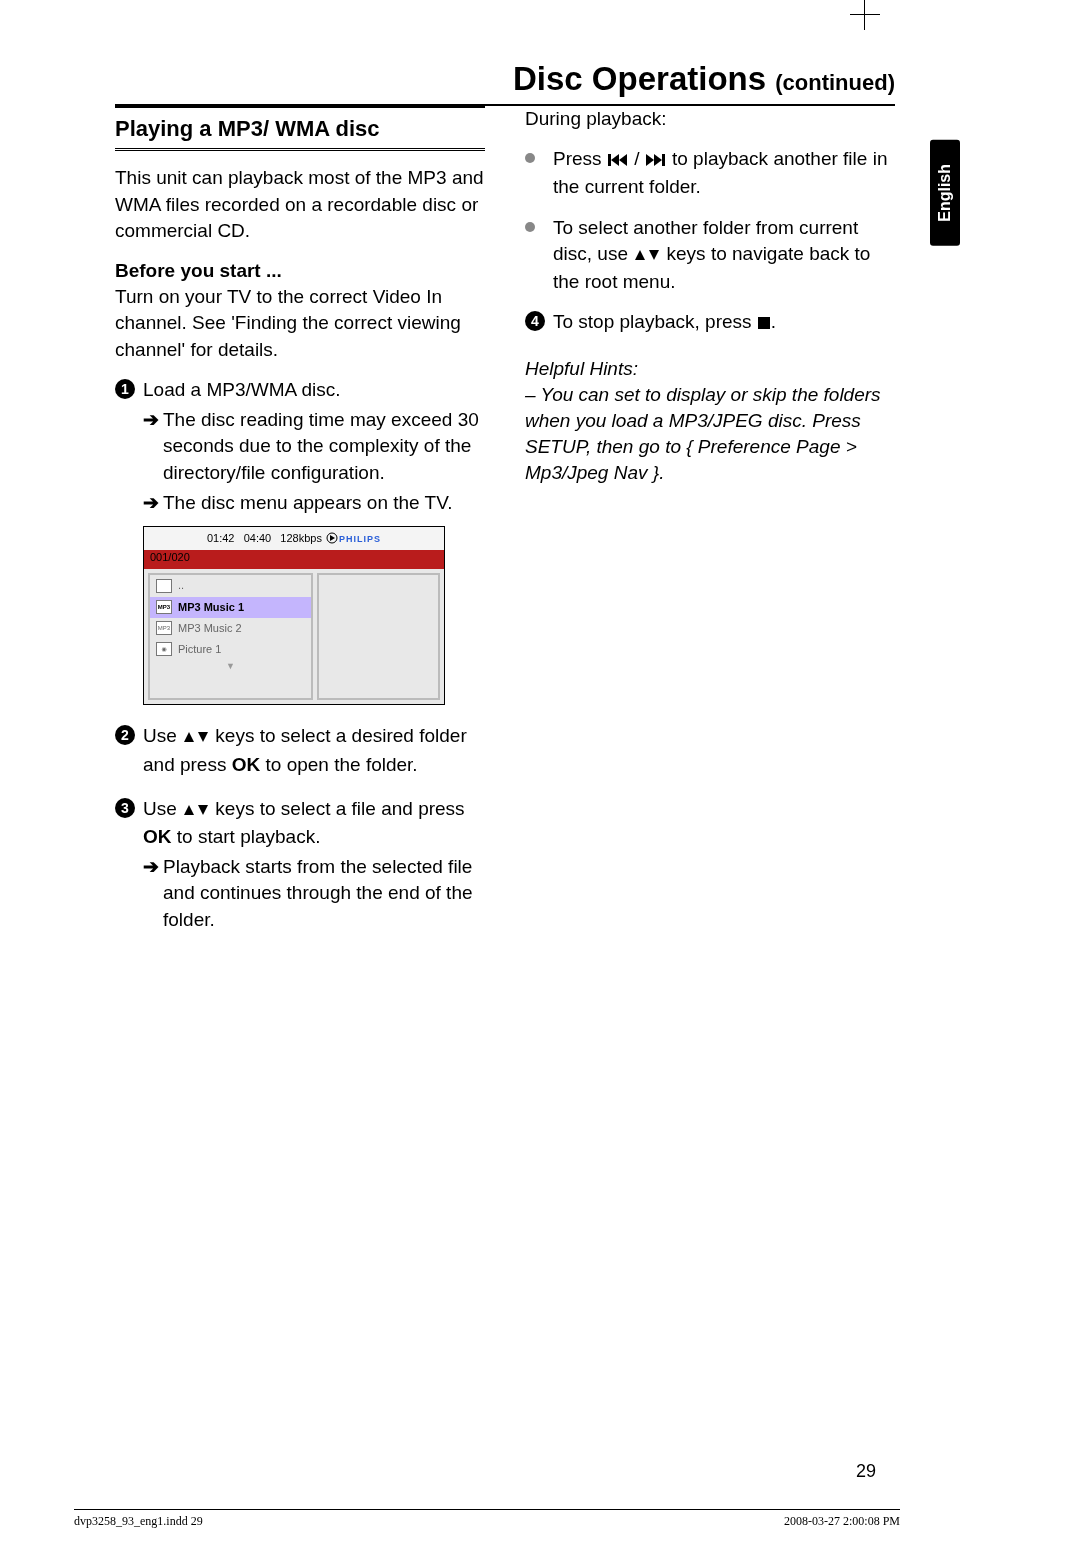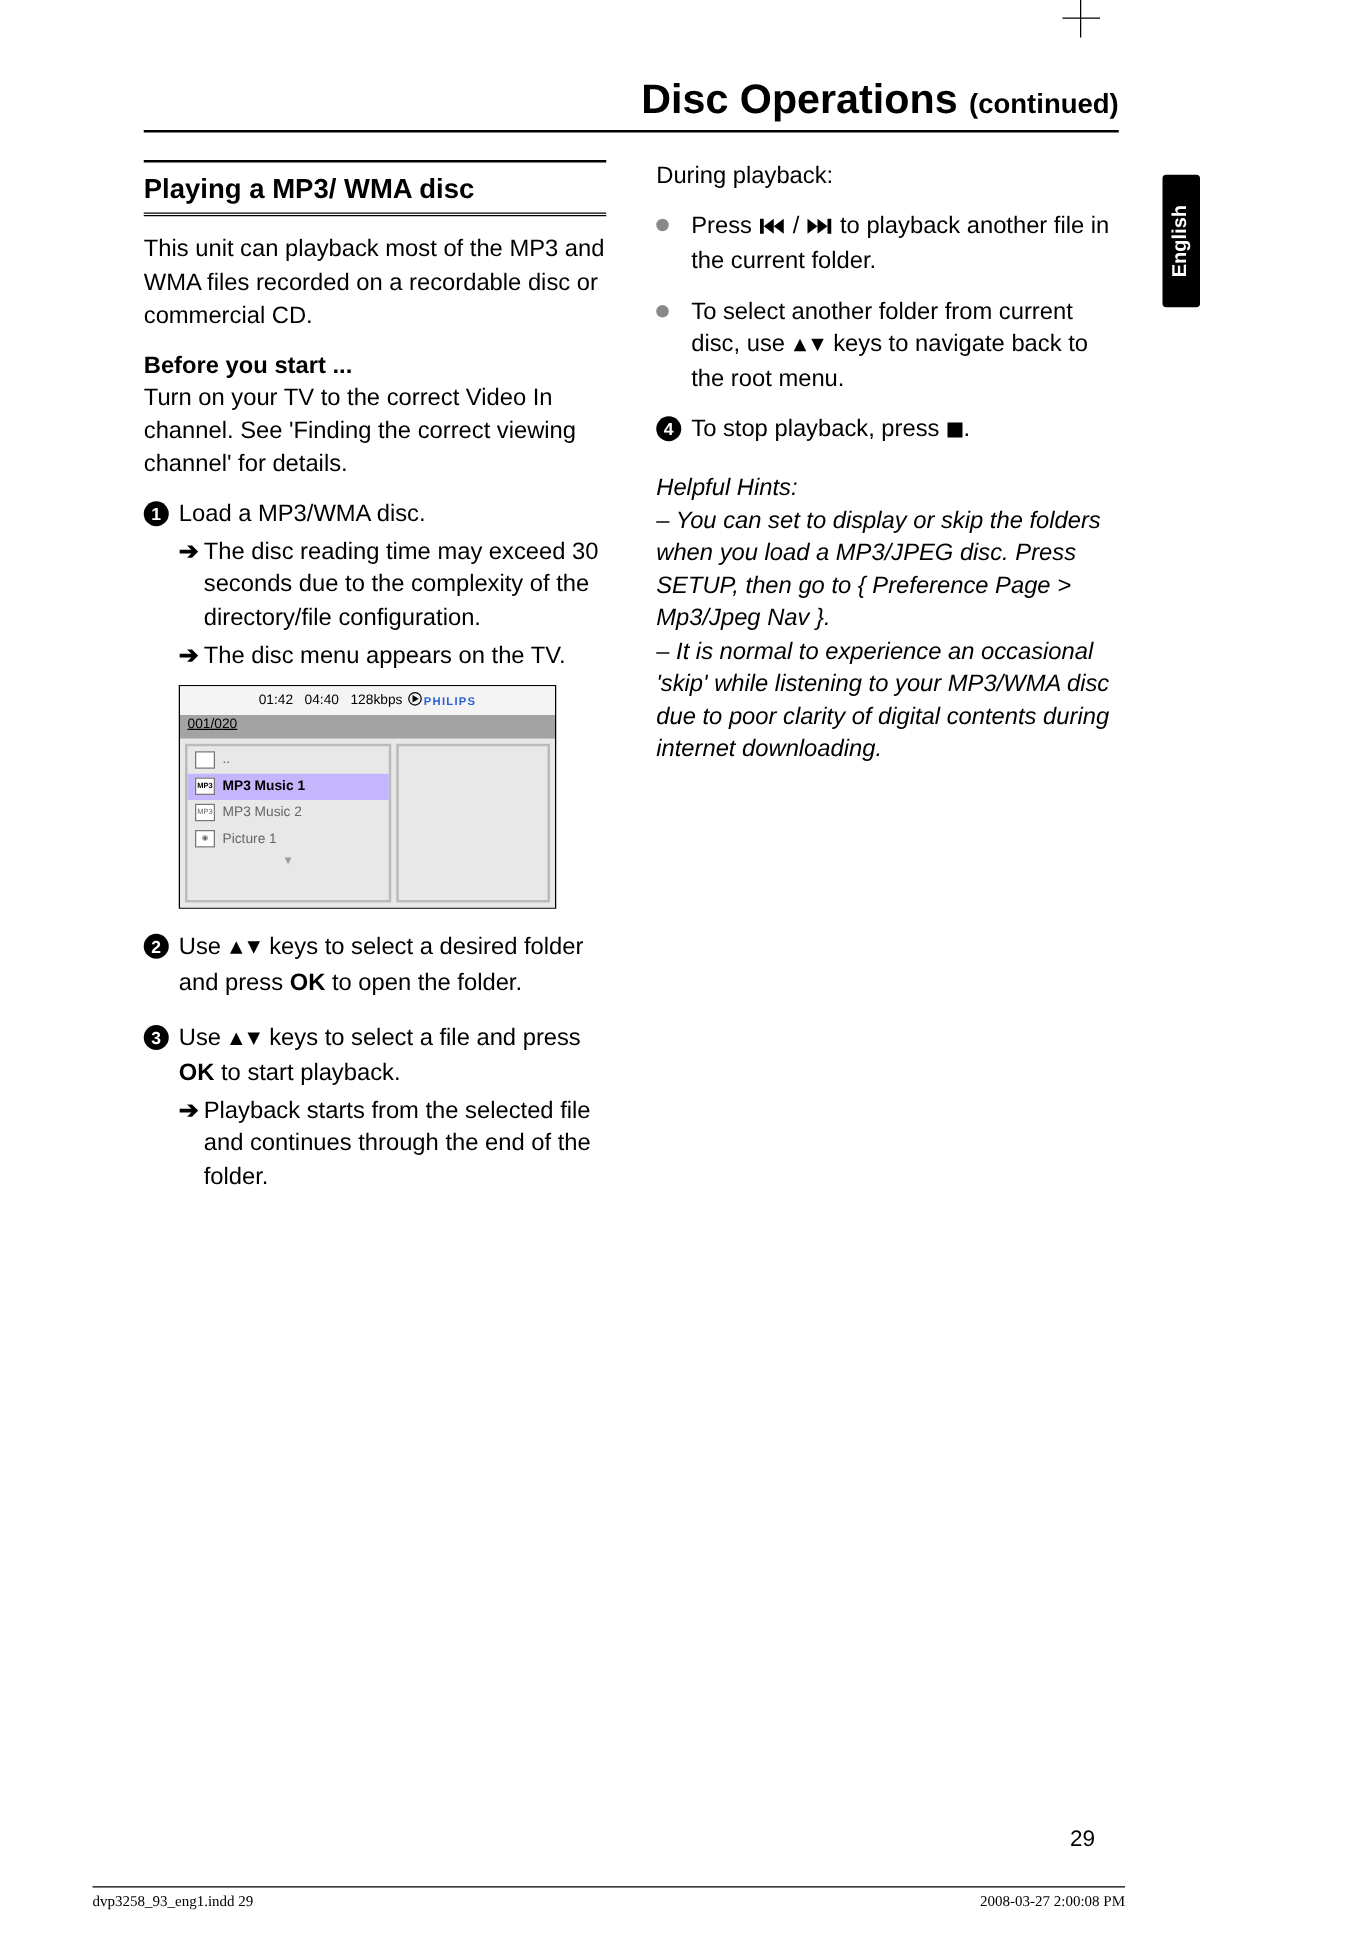--- a/index.html
+++ b/index.html
@@ -32,21 +32,20 @@
     left: 115px;
     width: 780px;
   }
 
   .page-title {
     text-align: right;
     font-size: 33px;
     font-weight: bold;
     border-bottom: 2px solid #000;
     padding-bottom: 6px;
-    margin-bottom: 22px;
   }
   .page-title .cont {
     font-size: 22px;
     font-weight: bold;
   }
 
   .columns {
     display: flex;
     gap: 40px;
   }
@@ -131,24 +130,23 @@
     justify-content: center;
     align-items: center;
   }
   .tv-top .brand {
     color: #2a5fd8;
     font-size: 9px;
     font-weight: bold;
     letter-spacing: 1px;
   }
   .tv-sub {
-    background: #a3a3a3;
+    background: #b91c1c;
     font-size: 11px;
     padding: 0 6px 4px 6px;
-    text-decoration: underline;
   }
   .tv-path {
     background: #cfcfcf;
     font-size: 13px;
     padding: 3px 6px;
     display: flex;
     align-items: center;
     gap: 6px;
   }
   .tv-path .foldericon {
@@ -396,21 +394,20 @@
               <rect x="1" y="1" width="12" height="12" fill="#000"></rect>
             </svg>
         </span><span>.</span>
       </div>
 
       <div class="spacer"></div>
 
       <p class="italic">
         <span>Helpful Hints:</span><br>
         <span>–  You can set to display or skip the folders when you load a MP3/JPEG disc. Press SETUP, then go to { Preference Page &gt; Mp3/Jpeg Nav }.</span><br>
-        <span>–  It is normal to experience an occasional 'skip' while listening to your MP3/WMA disc due to poor clarity of digital contents during internet downloading.</span>
       </p>
     </div>
   </div>
 </div>
 
 <div class="pagenum">29</div>
 
 <div class="footer">
   <span>dvp3258_93_eng1.indd   29</span>
   <span>2008-03-27   2:00:08 PM</span>

